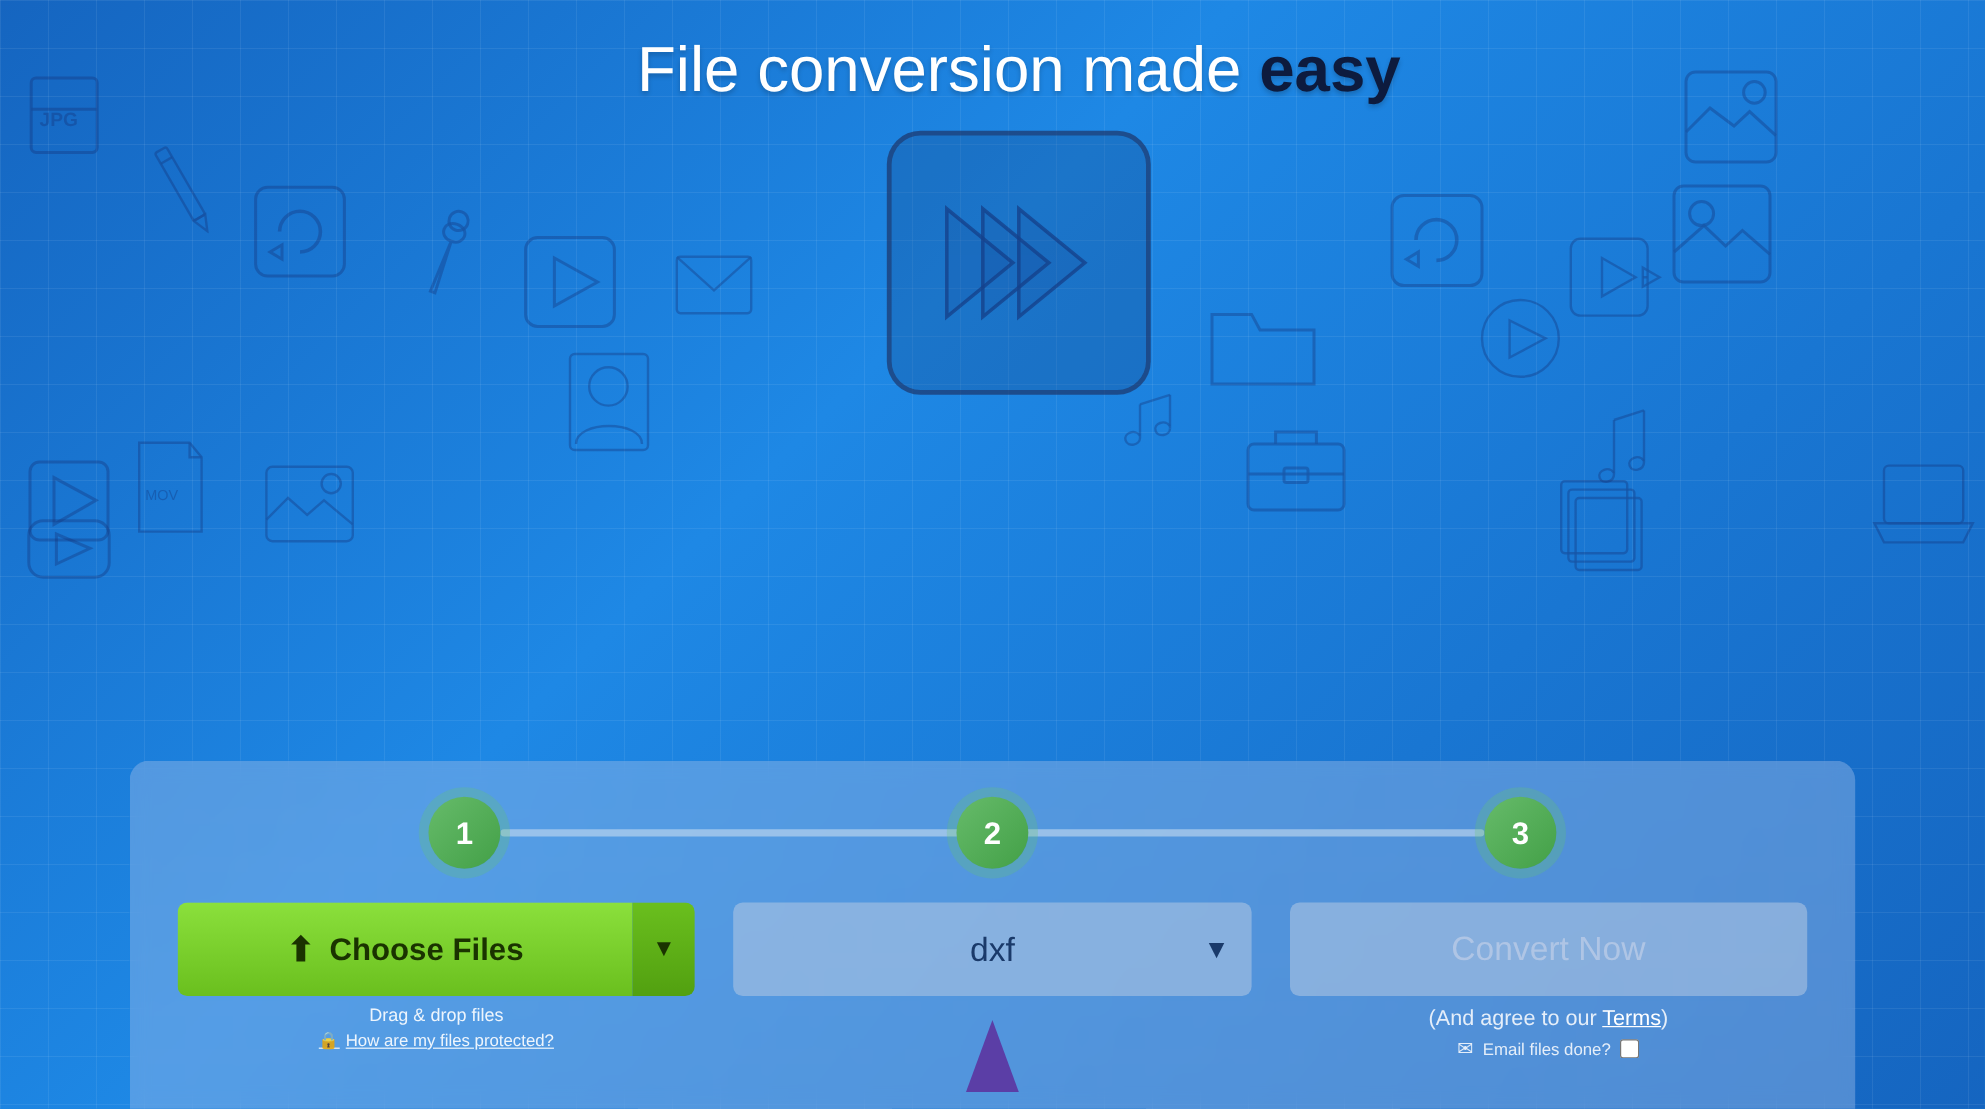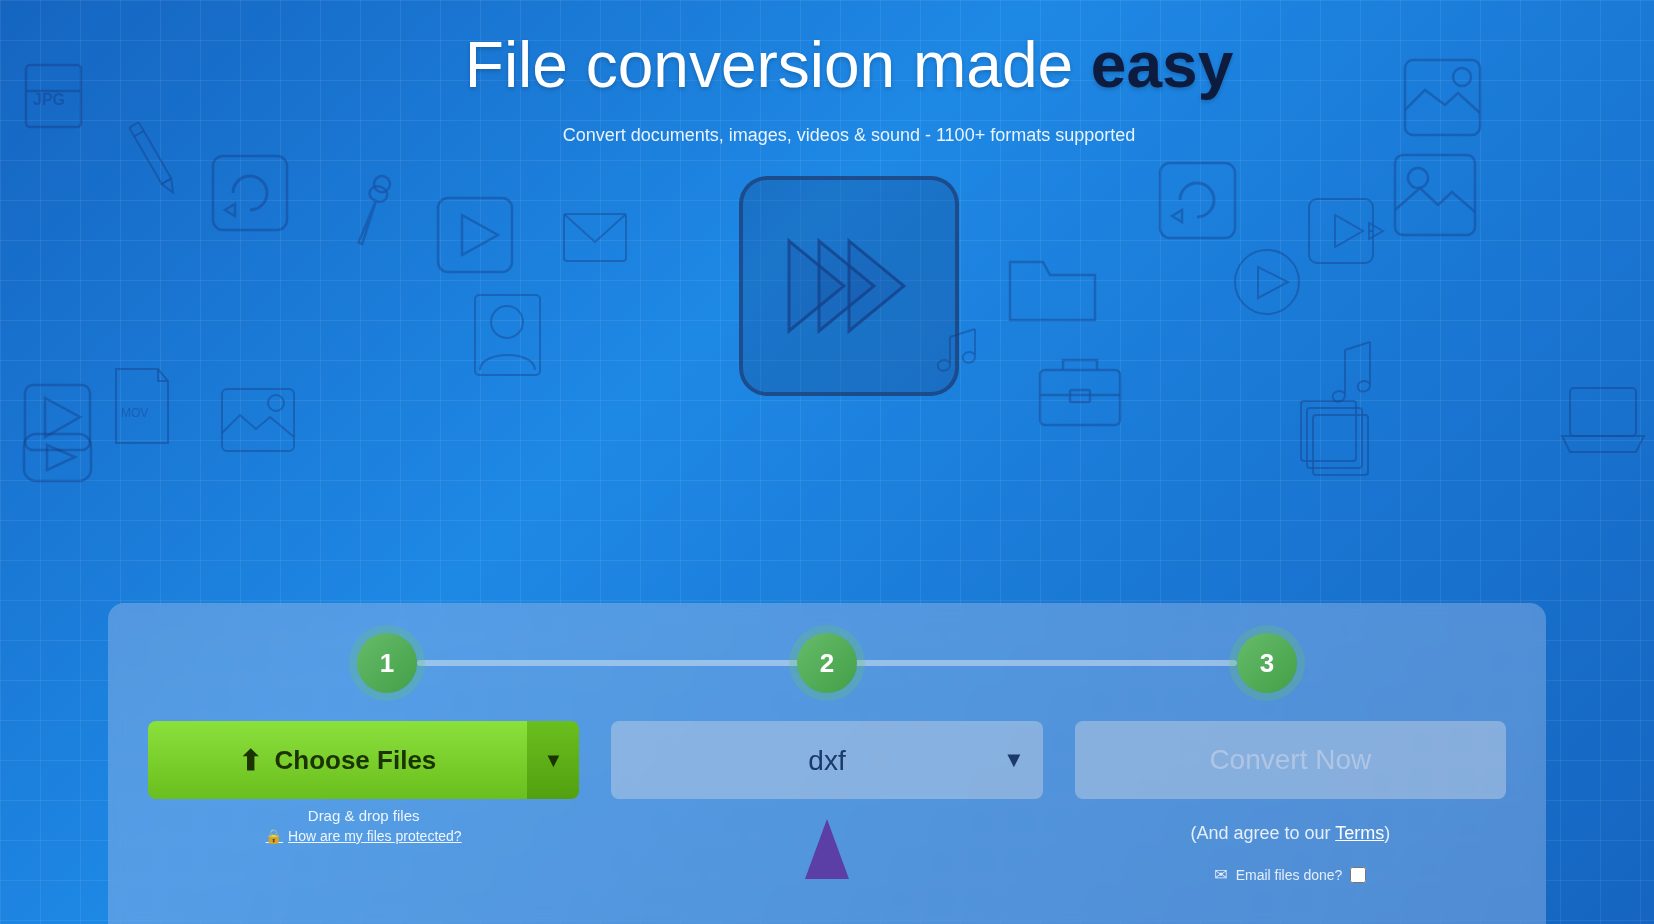--- a/index.html
+++ b/index.html
@@ -35,25 +35,25 @@
     .content {
       position: relative;
       z-index: 10;
       display: flex;
       flex-direction: column;
       align-items: center;
       padding-top: 28px;
     }
 
     .hero-title {
-      font-size: 64px;
+      font-size: 53px;
       font-weight: 300;
       color: white;
       text-align: center;
-      margin-bottom: 23px;
+      margin-bottom: 10px;
       text-shadow: 0 2px 4px rgba(0,0,0,0.2);
     }
 
     .hero-title strong {
       font-weight: 800;
       color: #0d1b3e;
     }
 
     .hero-subtitle {
       font-size: 18px;
@@ -266,21 +266,20 @@
       border-bottom: 60px solid #5b3ea6;
       margin: 0 auto;
     }
 
     
     .convert-group {
       display: flex;
       flex-direction: column;
       align-items: center;
       flex: 1;
-      gap: 16px;
     }
 
     .convert-btn {
       width: 100%;
       height: 78px;
       background: rgba(180,200,225,0.55);
       border: none;
       border-radius: 8px;
       font-size: 28px;
       font-weight: 500;
@@ -510,21 +509,20 @@
         <line x1="64" y1="36" x2="68" y2="36"></line>
         <polygon points="30,20 30,52 58,36"></polygon>
       </svg>
     </div>
   </div>
 
   <div class="content">
     <h1 class="hero-title">
       <span>File conversion made </span><strong>easy</strong>
     </h1>
-    <p class="hero-subtitle">Convert documents, images, videos &amp; sound - 1100+ formats supported</p>
 
     <div class="logo-area">
       <div class="logo-box">
         <svg width="160" height="120" viewBox="0 0 160 120" fill="none">
 
           <g opacity="0.75">
             <polygon points="20,15 20,105 75,60" fill="none" stroke="rgba(20,50,120,0.8)" stroke-width="3"></polygon>
             <polygon points="50,15 50,105 105,60" fill="none" stroke="rgba(20,50,120,0.8)" stroke-width="3"></polygon>
             <polygon points="80,15 80,105 135,60" fill="none" stroke="rgba(20,50,120,0.8)" stroke-width="3"></polygon>
 

